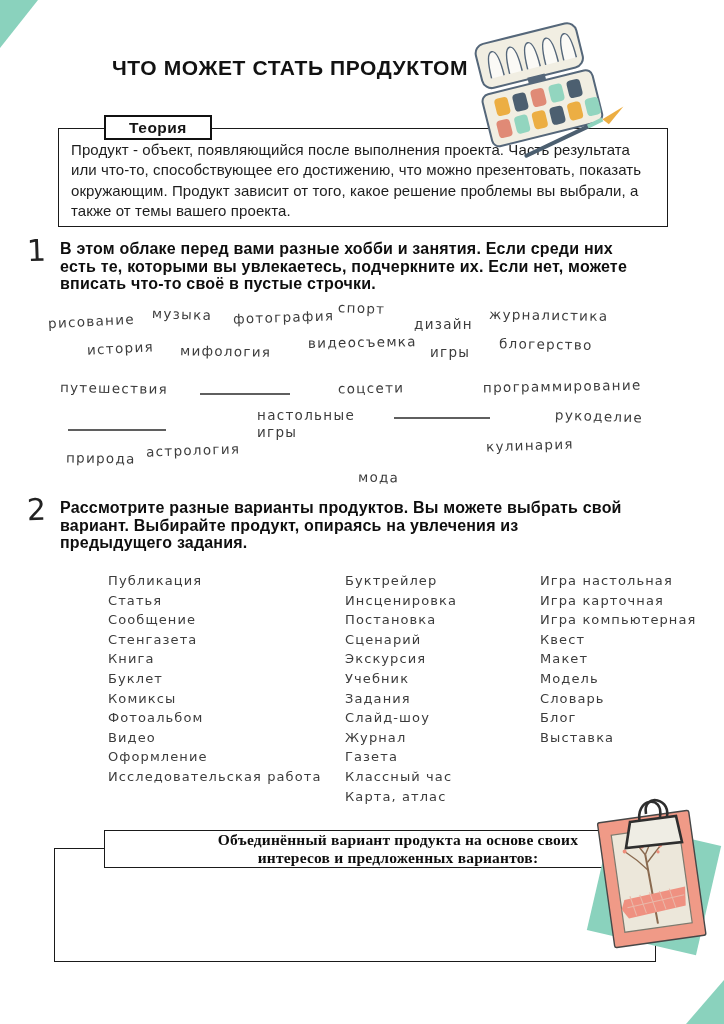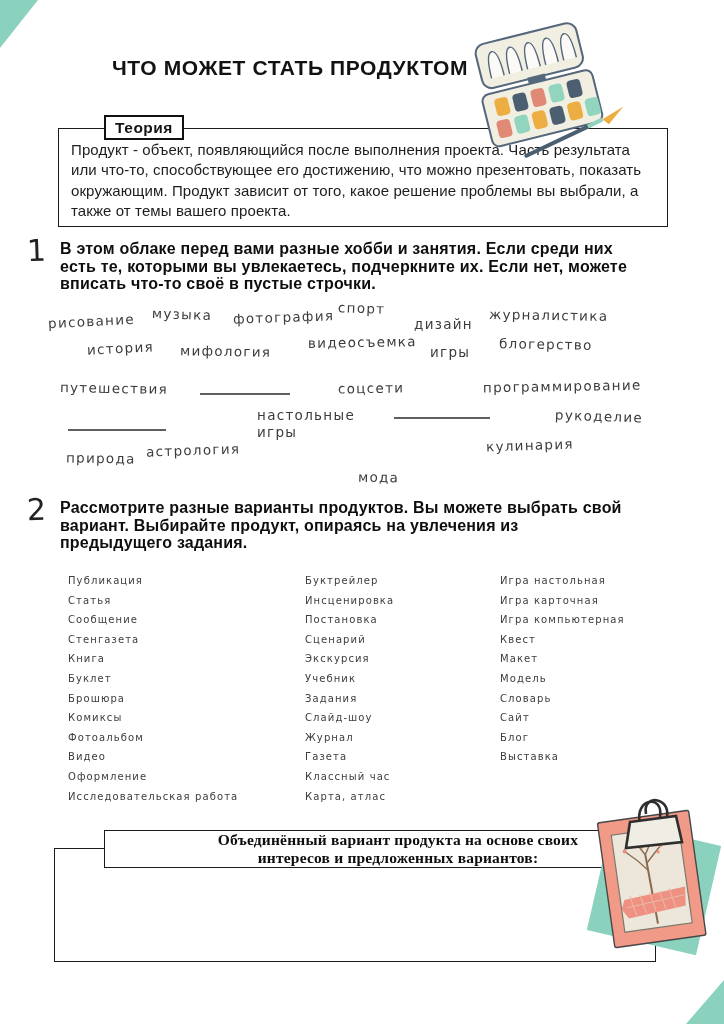--- a/index.html
+++ b/index.html
@@ -12,37 +12,37 @@
   .corner-br{position:absolute;right:0;bottom:0;width:38px;height:44px;background:#8ad2bd;
              clip-path:polygon(100% 0,100% 100%,0 100%);}
 
   .title{position:absolute;left:112px;top:56px;font-weight:800;font-size:21px;
          letter-spacing:0.6px;color:#121212;white-space:nowrap;}
 
   
   .theory-box{position:absolute;left:58px;top:128px;width:610px;height:99px;
               border:1.6px solid #1a1a1a;box-sizing:border-box;z-index:1;background:#fff;}
   .theory-text{padding:11px 12px 0 12px;font-size:15px;line-height:20.4px;color:#1d1d1d;letter-spacing:0.1px;}
-  .theory-label{position:absolute;left:104px;top:115px;width:80px;height:25px;background:#fff;
+  .theory-label{position:absolute;left:104px;top:115px;width:108px;height:25px;background:#fff;
                 border:2.2px solid #111;box-sizing:border-box;z-index:2;display:flex;align-items:center;
                 justify-content:center;font-weight:800;font-size:15.5px;letter-spacing:0.5px;}
 
   .num{position:absolute;font-family:"DejaVu Sans",sans-serif;font-size:30px;color:#222;
        transform:rotate(-2deg);line-height:1;}
   .heading{position:absolute;font-weight:800;font-size:16px;line-height:17.6px;
            letter-spacing:0.2px;color:#0e0e0e;}
 
   
   .hw{position:absolute;font-family:"DejaVu Sans",sans-serif;font-size:13.5px;letter-spacing:1.3px;
       color:#3c3c3c;white-space:nowrap;}
   .hw.wrap{white-space:normal;width:96px;line-height:17px;}
   .blank{position:absolute;border-bottom:2px solid #5f5f5f;height:0;}
 
-  .col{position:absolute;font-family:"DejaVu Sans",sans-serif;font-size:10px;letter-spacing:1.1px;
-       color:#3c3c3c;line-height:19.6px;white-space:nowrap;}
+  .col{position:absolute;font-family:"DejaVu Sans",sans-serif;font-size:13px;letter-spacing:1.1px;
+       color:#3c3c3c;line-height:19.6px;white-space:nowrap;margin-left:40px;}
 
   
   .footer-big{position:absolute;left:54px;top:848px;width:602px;height:114px;border:1.6px solid #1a1a1a;
               box-sizing:border-box;z-index:1;background:#fff;}
   .footer-head{position:absolute;left:104px;top:830px;width:588px;height:38px;border:1.6px solid #1a1a1a;
                box-sizing:border-box;background:#fff;z-index:2;display:flex;align-items:center;
                justify-content:center;text-align:center;font-family:Liberation Serif, serif;}
   .footer-head .t{width:372px;font-weight:800;font-size:15.5px;line-height:18px;letter-spacing:0.2px;color:#0e0e0e;}
 
   .illus{position:absolute;}
@@ -121,21 +121,20 @@
   <div class="num" style="left:27px;top:495px;">2</div>
   <div class="heading" style="left:60px;top:499px;width:565px;">Рассмотрите разные варианты продуктов. Вы можете выбрать свой вариант. Выбирайте продукт, опираясь на увлечения из предыдущего задания.</div>
 
   <div class="col" style="left:68px;top:571px;">
     <div>Публикация</div>
     <div>Статья</div>
     <div>Сообщение</div>
     <div>Стенгазета</div>
     <div>Книга</div>
     <div>Буклет</div>
-    <div>Брошюра</div>
     <div>Комиксы</div>
     <div>Фотоальбом</div>
     <div>Видео</div>
     <div>Оформление</div>
     <div>Исследовательская работа</div>
   </div>
   <div class="col" style="left:305px;top:571px;">
     <div>Буктрейлер</div>
     <div>Инсценировка</div>
     <div>Постановка</div>
@@ -150,21 +149,20 @@
     <div>Карта, атлас</div>
   </div>
   <div class="col" style="left:500px;top:571px;">
     <div>Игра настольная</div>
     <div>Игра карточная</div>
     <div>Игра компьютерная</div>
     <div>Квест</div>
     <div>Макет</div>
     <div>Модель</div>
     <div>Словарь</div>
-    <div>Сайт</div>
     <div>Блог</div>
     <div>Выставка</div>
   </div>
 
   <div class="footer-big"></div>
   <div class="footer-head">
     <div class="t">Объединённый вариант продукта на основе своих интересов и предложенных вариантов:</div>
   </div>
 
   <svg class="illus" style="left:572px;top:796px;width:152px;height:178px;z-index:3;" viewBox="0 0 152 178">

